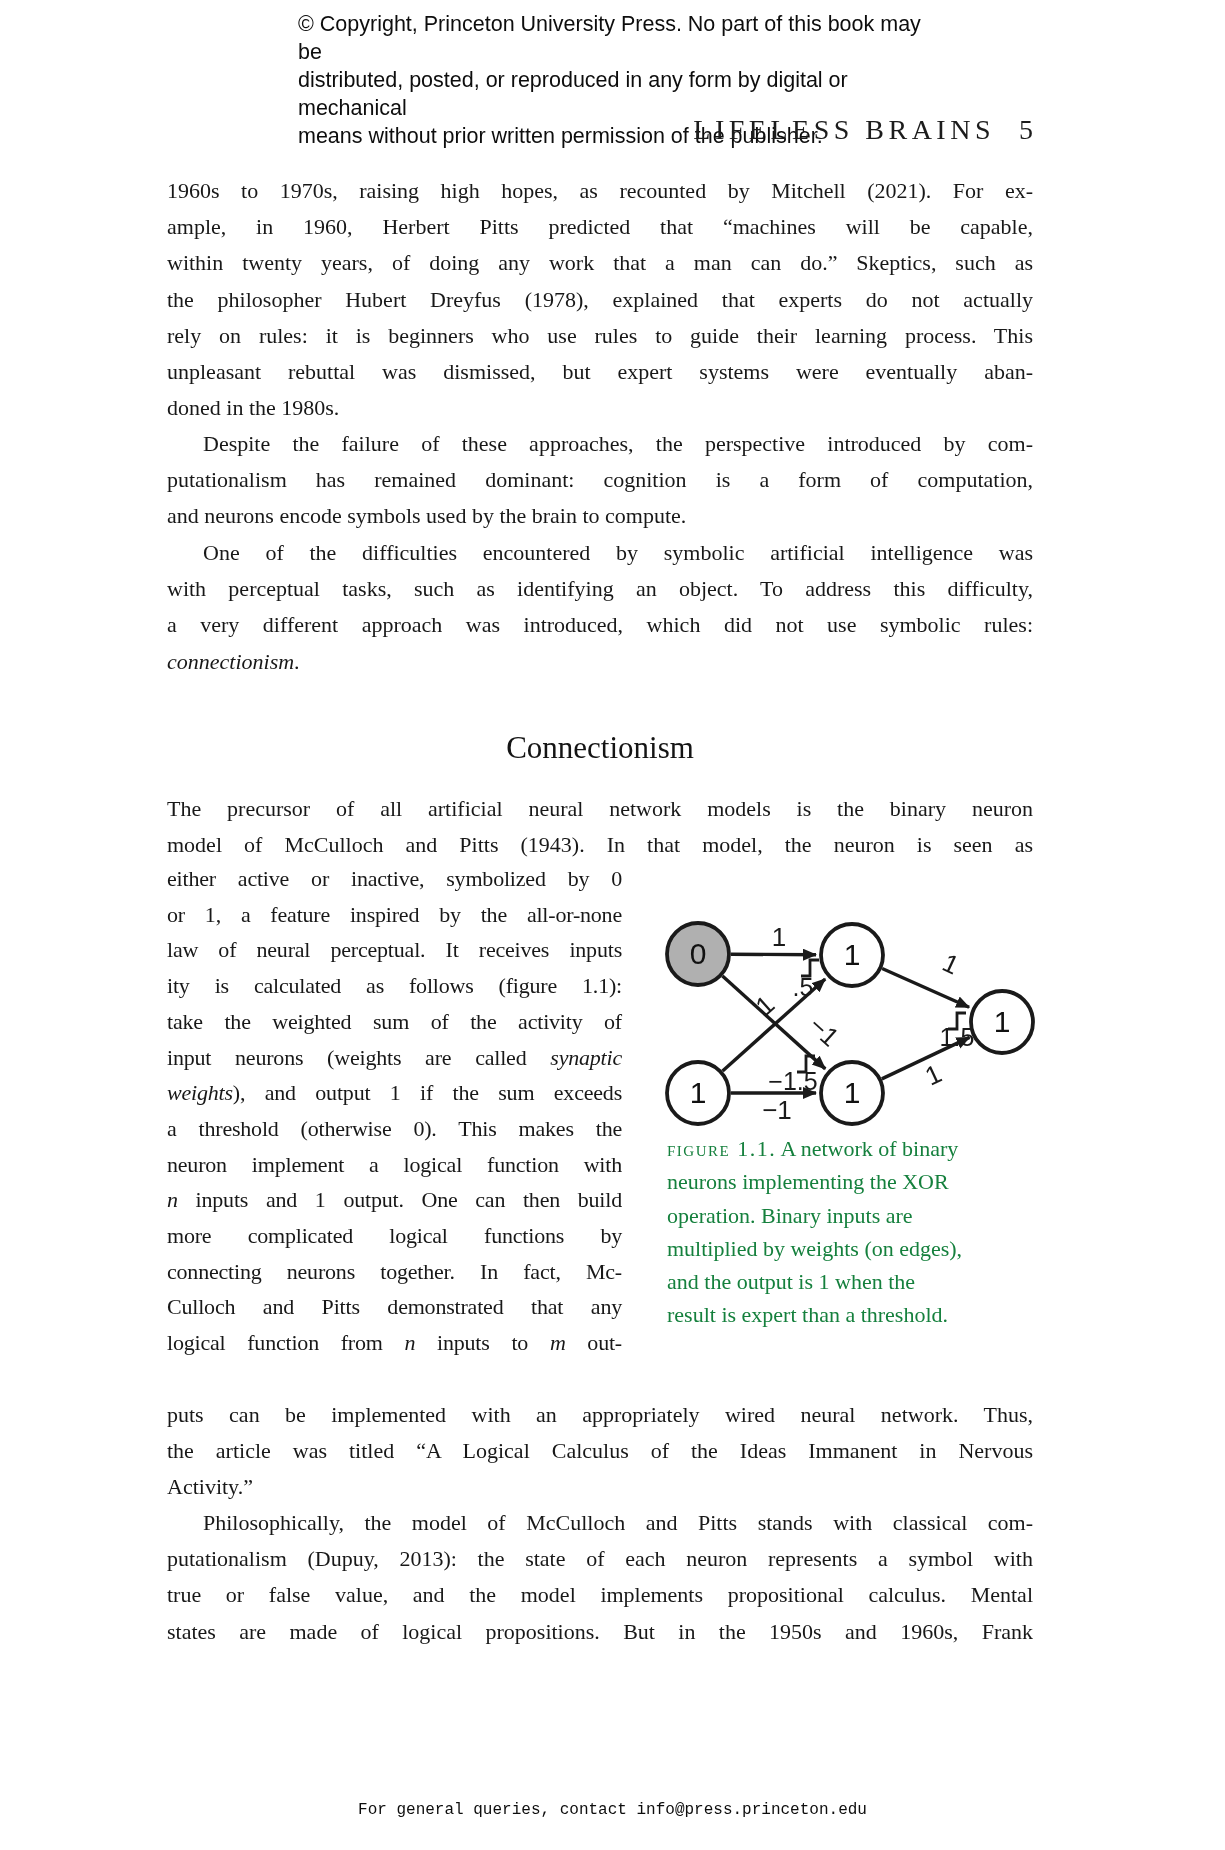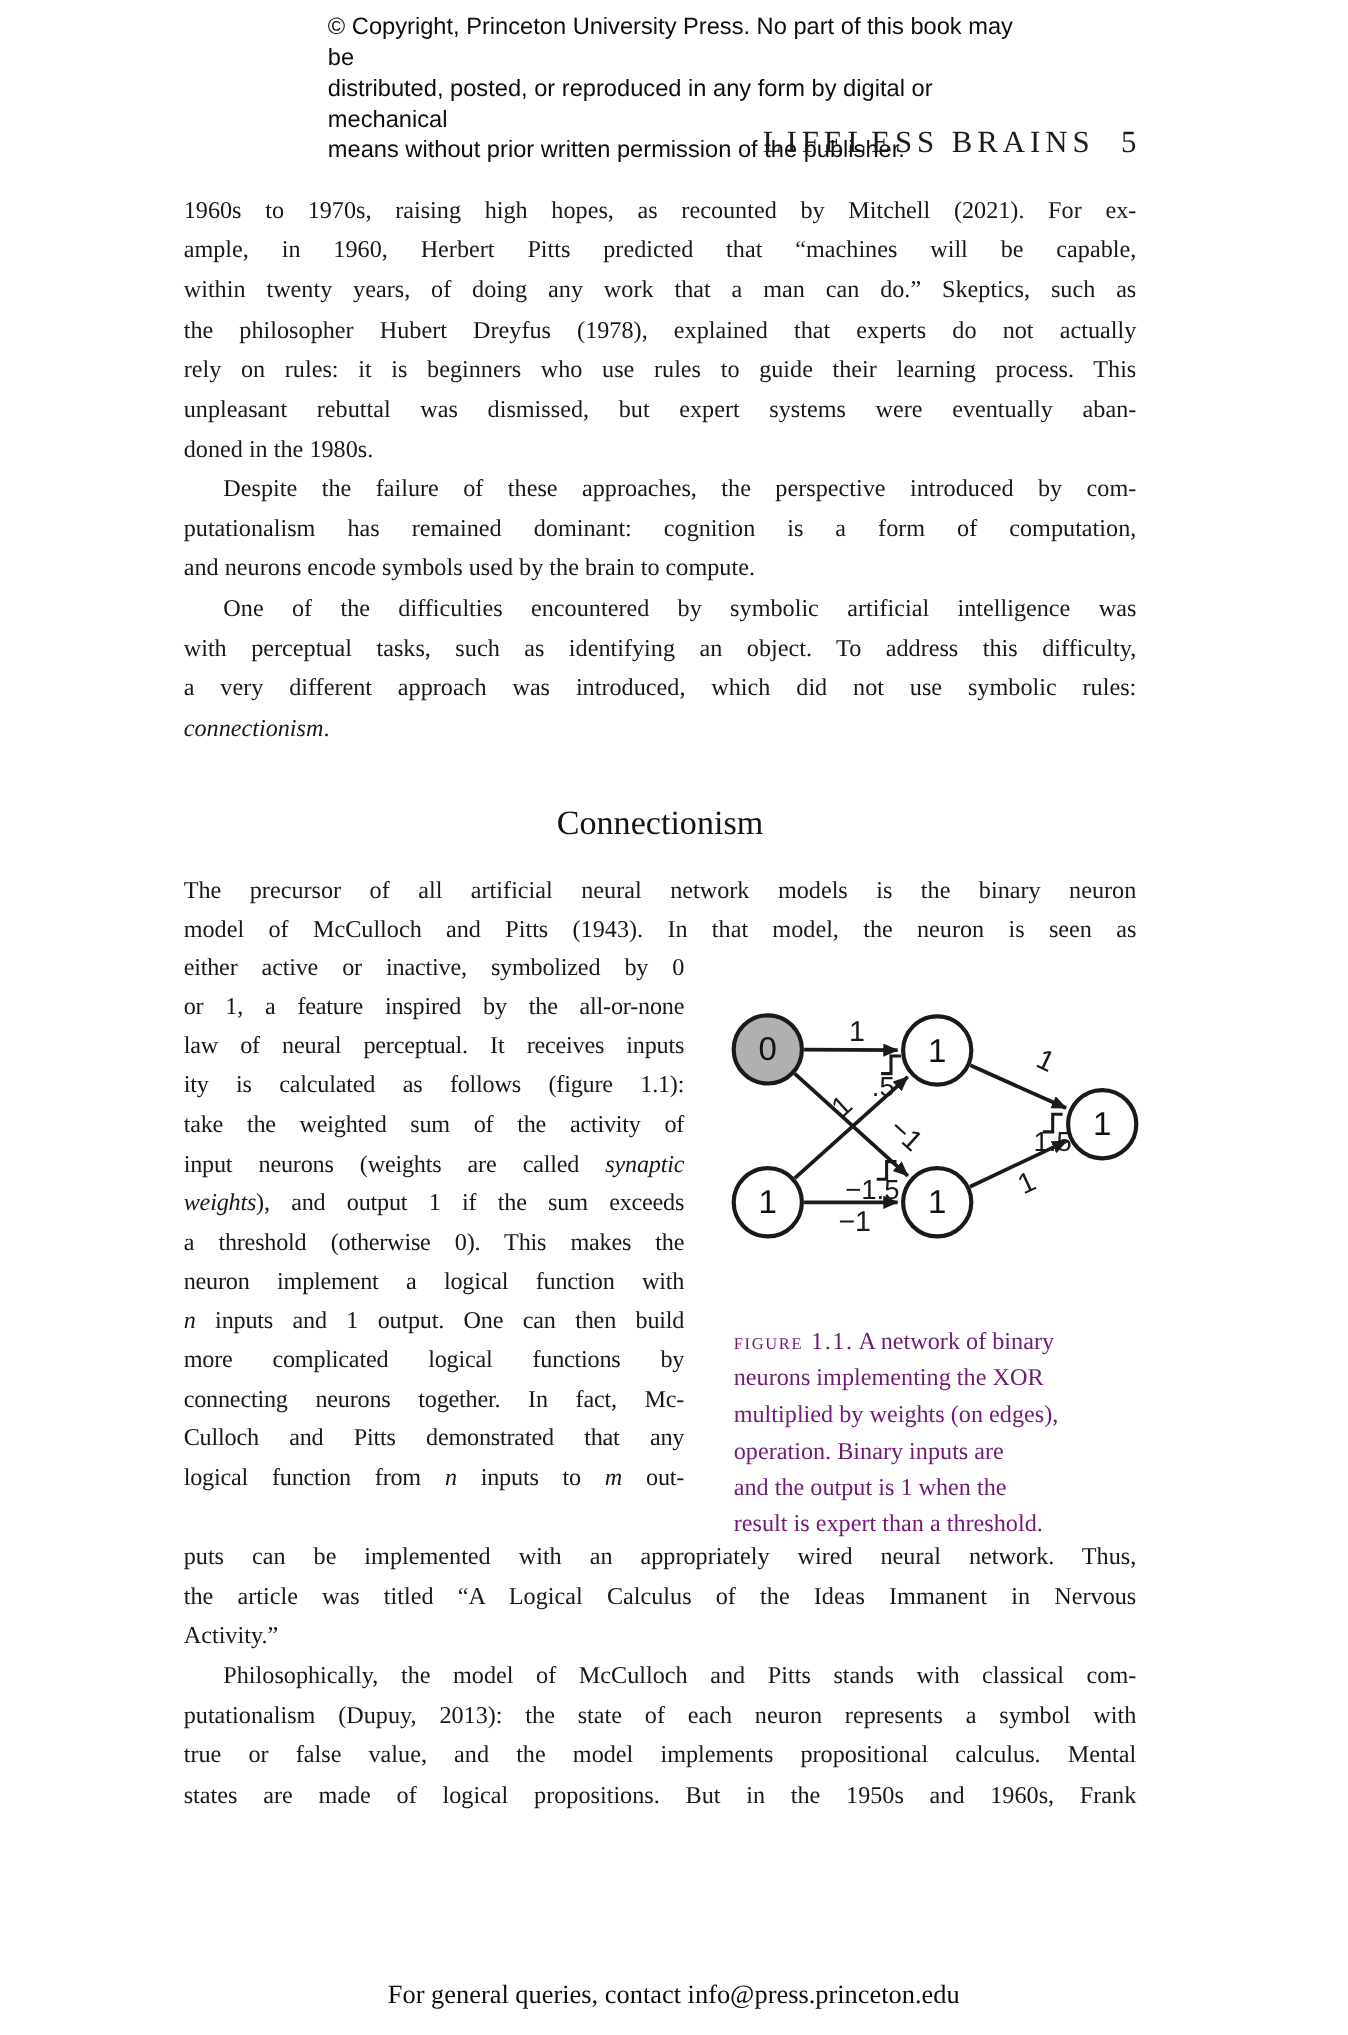--- a/index.html
+++ b/index.html
@@ -34,28 +34,28 @@
   #para4-resume{top:1397px;}
   #para5{top:1505px;}
   
   .section-heading{
     position:absolute;left:167px;top:730px;width:866px;text-align:center;
     font-size:31px;color:#141414;
   }
   
   #fig-svg{position:absolute;left:630px;top:888px;}
   .caption{
-    position:absolute;left:667px;top:1202px;width:372px;
-    font-size:22px;line-height:33.3px;text-align:left;color:#701a75;
+    position:absolute;left:667px;top:1132px;width:372px;
+    font-size:22px;line-height:33.3px;text-align:left;color:#15803d;
   }
   .caption .sc{font-variant:small-caps;letter-spacing:1.5px;}
   
   .footer{
     position:absolute;left:0;top:1801px;width:1225px;text-align:center;
-    font-family:Liberation Serif, serif;font-size:24px;color:#0d0d0d;
+    font-family:Liberation Mono, monospace;font-size:16px;color:#0d0d0d;
   }
   i{font-style:italic;}
 </style>
 </head>
 <body>
 
 <div id="page">
 
   <div class="copyright">
       <div class="tl">© Copyright, Princeton University Press. No part of this book may be</div>
@@ -149,22 +149,22 @@
         <path d="M 797 1072 H 806 V 1056 H 815" fill="none" stroke="#1a1a1a" stroke-width="2.8"></path>
         <text x="793" y="1090" text-anchor="middle" font-size="25" fill="#1a1a1a" font-family="&quot;Liberation Sans&quot;,sans-serif">−1.5</text>
         <path d="M 948 1029 H 957 V 1013 H 966" fill="none" stroke="#1a1a1a" stroke-width="2.8"></path>
         <text x="957" y="1046" text-anchor="middle" font-size="25" fill="#1a1a1a" font-family="&quot;Liberation Sans&quot;,sans-serif">1.5</text>
       </g>
   </svg>
 
   <div class="caption">
       <div class="tl lastline" style="text-align: left; text-align-last: left;"><span class="sc">figure 1.1.</span> A network of binary</div>
       <div class="tl lastline" style="text-align: left; text-align-last: left;">neurons implementing the XOR</div>
+      <div class="tl lastline" style="text-align: left; text-align-last: left;">operation. Binary inputs are</div>
       <div class="tl lastline" style="text-align: left; text-align-last: left;">multiplied by weights (on edges),</div>
-      <div class="tl lastline" style="text-align: left; text-align-last: left;">operation. Binary inputs are</div>
       <div class="tl lastline" style="text-align: left; text-align-last: left;">and the output is 1 when the</div>
       <div class="tl lastline" style="text-align: left; text-align-last: left;">result is expert than a threshold.</div>
     </div>
 
   <div class="block b-full" id="para4-resume">
       <div class="tl">puts can be implemented with an appropriately wired neural network. Thus,</div>
       <div class="tl">the article was titled “A Logical Calculus of the Ideas Immanent in Nervous</div>
       <div class="tl lastline">Activity.”</div>
     </div>
   <div class="block b-full" id="para5">

